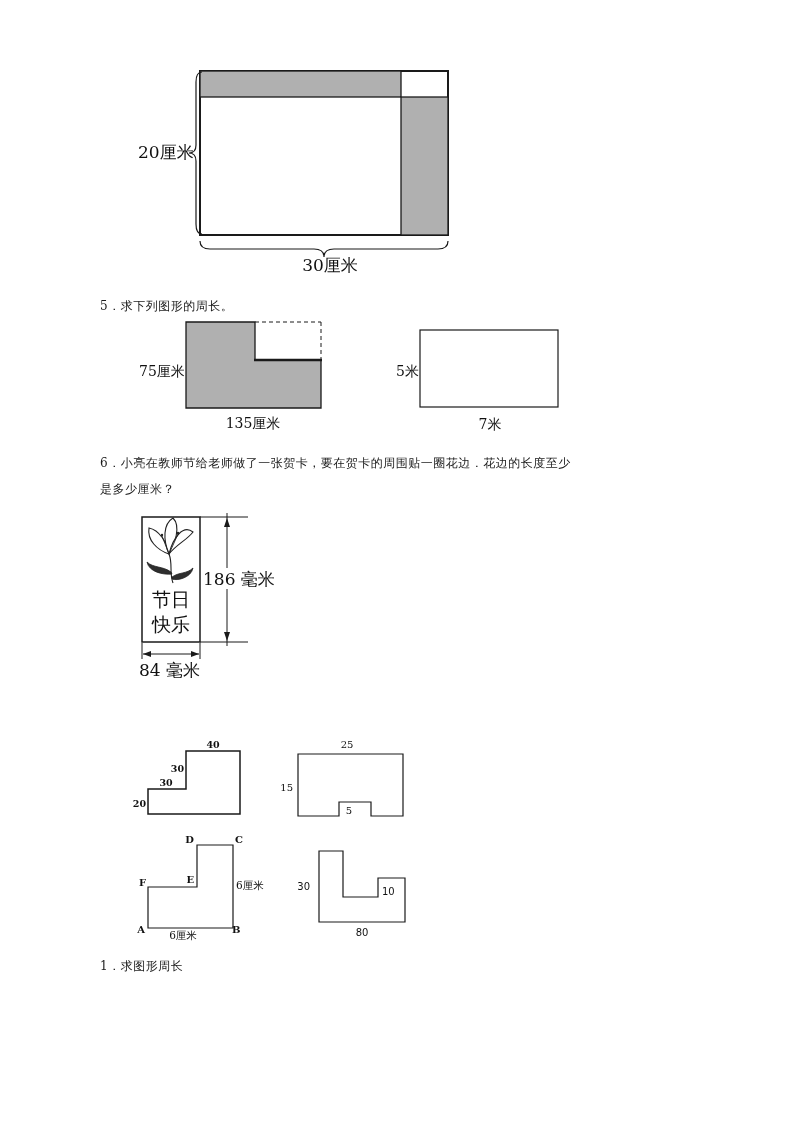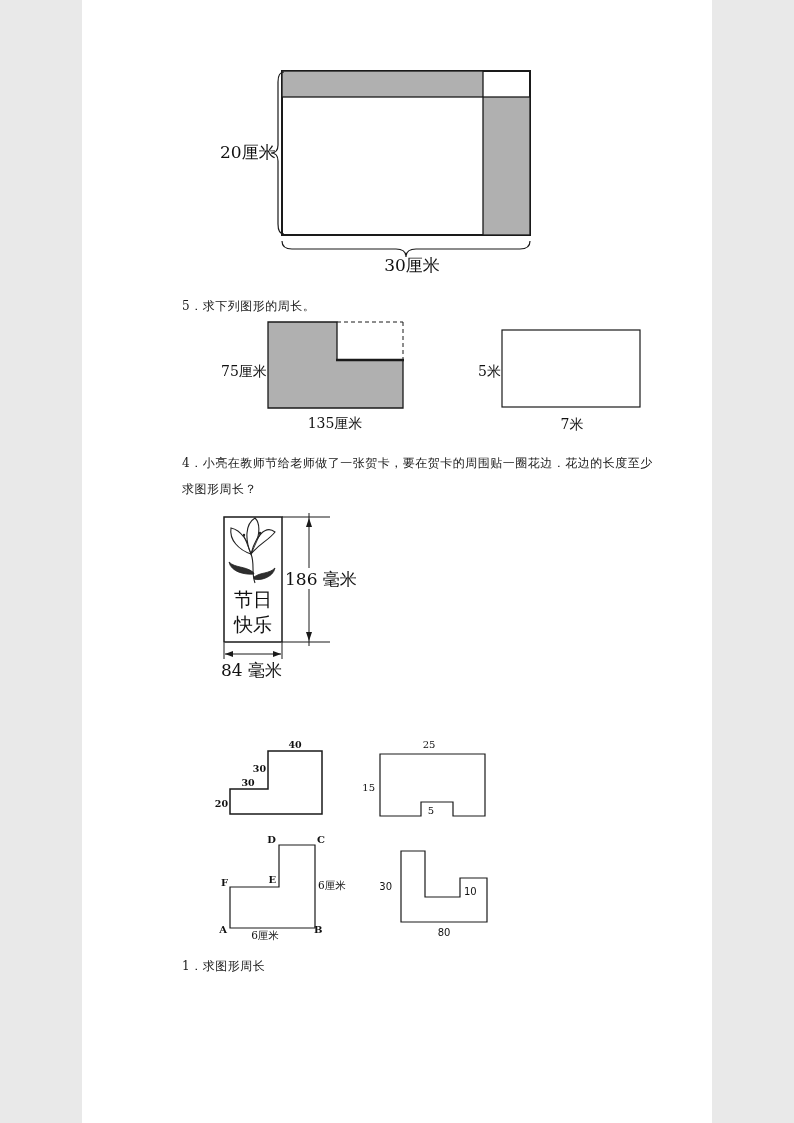--- a/index.html
+++ b/index.html
@@ -1,17 +1,17 @@
 <!DOCTYPE html>
 <html><head>
 <meta charset="utf-8">
 <style>
   html,body{margin:0;padding:0;background:#e9e9e9;}
   .page{
-    position:relative;width:630px;height:1123px;background:#ffffff;
+    position:relative;width:794px;height:1123px;background:#ffffff;
     font-family:"DejaVu Serif","Liberation Serif",serif;color:#1a1a1a;
     overflow:hidden;margin:0 auto;
   }
   .qtext{
     position:absolute;font-size:12px;line-height:20px;white-space:nowrap;
     letter-spacing:.5px;color:#1a1a1a;text-align:center;
   }
   svg{position:absolute;overflow:visible;display:block;}
   svg text{font-family:"DejaVu Serif","Liberation Serif",serif;fill:#111;}
   .dimtext{font-size:17px;}
@@ -48,22 +48,22 @@
     <text class="figlabel14" x="9" y="61">75厘米</text>
     <text class="figlabel14" x="123" y="113" text-anchor="middle">135厘米</text>
   </svg>
 
   <svg style="left:390px;top:320px" width="190" height="120" viewBox="0 0 190 120">
     <rect x="30" y="10" width="138" height="77" fill="#ffffff" stroke="#1a1a1a" stroke-width="1.2"></rect>
     <text class="figlabel14" x="6" y="56">5米</text>
     <text class="figlabel14" x="100" y="109" text-anchor="middle">7米</text>
   </svg>
 
-  <div class="qtext" style="left:100px;top:453px">4．小亮在教师节给老师做了一张贺卡，要在贺卡的周围贴一圈花边．花边的长度至少</div>
-  <div class="qtext" style="left:100px;top:479px">求图形周长？</div>
+  <div class="qtext" style="left:100px;top:453px">6．小亮在教师节给老师做了一张贺卡，要在贺卡的周围贴一圈花边．花边的长度至少</div>
+  <div class="qtext" style="left:100px;top:479px">是多少厘米？</div>
 
   <svg style="left:135px;top:510px" width="165" height="175" viewBox="0 0 165 175">
     <rect x="7" y="7" width="58" height="125" fill="#ffffff" stroke="#1a1a1a" stroke-width="1.5"></rect>
 
     <g stroke="#222" fill="none" stroke-width="1.1">
       <path d="M34,44 C38,54 34,62 38,73"></path>
       <path d="M36,62 C28,56 18,58 12,52 C14,62 28,65 37,64 Z" fill="#2e2e2e" stroke-width="0.8"></path>
       <path d="M37,67 C44,62 52,64 58,58 C56,68 42,71 37,69 Z" fill="#2e2e2e" stroke-width="0.8"></path>
       <path d="M34,44 C22,40 12,30 14,18 C24,20 32,32 34,44 Z" fill="#ffffff"></path>
       <path d="M34,44 C28,30 28,14 38,8 C46,16 40,34 34,44 Z" fill="#ffffff"></path>

